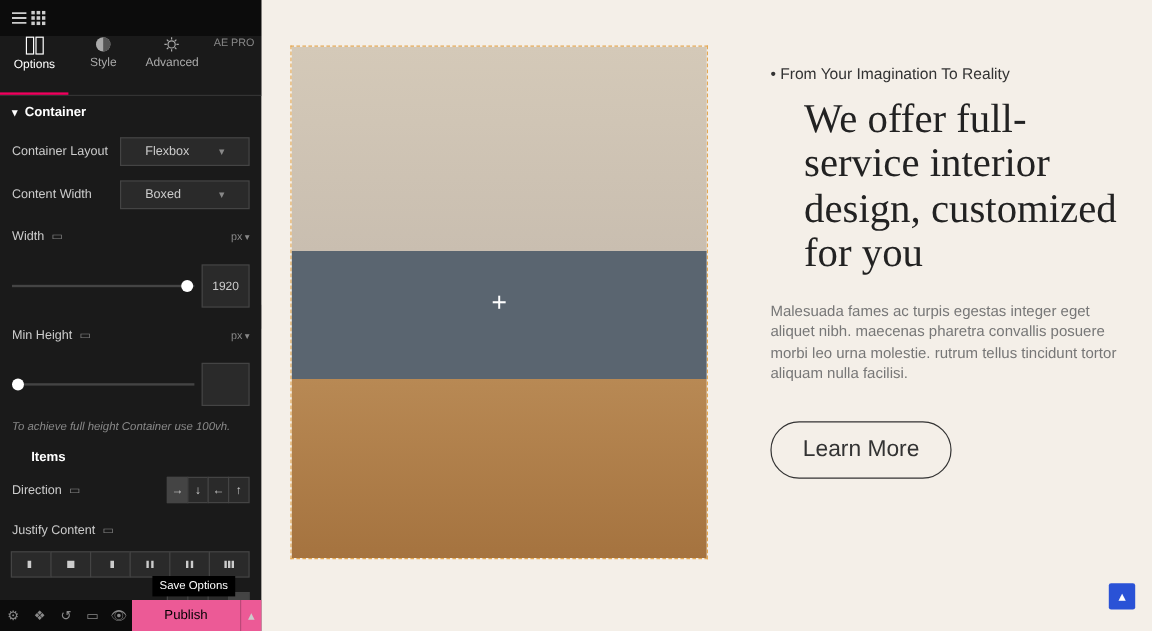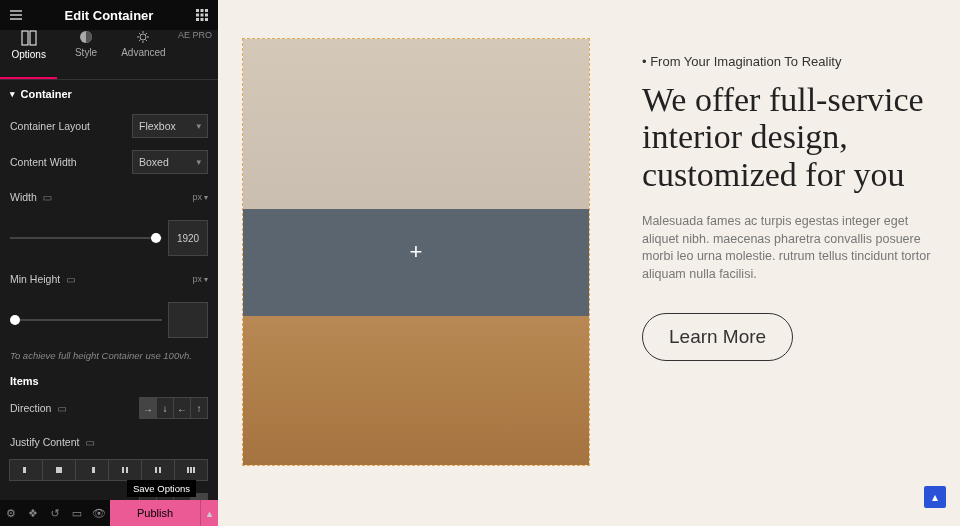--- a/index.html
+++ b/index.html
@@ -14,32 +14,32 @@
 .tab { flex: 1; display: flex; flex-direction: column; align-items: center; justify-content: flex-start; gap: 3px; font-size: 10px; color: #aaa; cursor: pointer; border-bottom: 2px solid transparent; }
 .tab.active { color: #fff; border-bottom-color: #f0005e; }
 .tab.pro { flex: 0.8; font-size: 9px; color: #888; }
 
 .section-hdr { padding: 8px 10px; display: flex; align-items: center; gap: 6px; font-weight: bold; color: #fff; }
 .section-hdr::before { content: "▾"; font-size: 9px; }
 
 .panel { padding: 6px 10px; overflow-y: auto; flex: 1; }
 .row { display: flex; align-items: center; margin-bottom: 12px; min-height: 22px; }
 .row .lbl { flex: 1; font-size: 10.5px; color: #ccc; display: flex; align-items: center; gap: 6px; }
-.select { width: 76px; height: 24px; background: #2a2a2a; border: 1px solid #444; color: #ccc; font-size: 10.5px; padding: 0 6px; display: flex; align-items: center; justify-content: space-between; cursor: pointer; }
+.select { width: 108px; height: 24px; background: #2a2a2a; border: 1px solid #444; color: #ccc; font-size: 10.5px; padding: 0 20px; display: flex; align-items: center; justify-content: space-between; cursor: pointer; }
 .select::after { content: "▾"; font-size: 9px; color: #888; }
 .unit { font-size: 9px; color: #888; cursor: pointer; display: flex; align-items: center; gap: 2px; margin-left: auto; }
 .unit::after { content: "▾"; font-size: 8px; }
 
 .slider-row { display: flex; align-items: center; gap: 6px; margin-bottom: 12px; }
 .slider { flex: 1; height: 2px; background: #444; position: relative; }
 .slider .thumb { position: absolute; width: 10px; height: 10px; background: #fff; border-radius: 50%; top: -4px; }
 .num-in { width: 40px; height: 36px; background: #2a2a2a; border: 1px solid #444; color: #ccc; text-align: center; font-size: 10px; }
 
 .hint { font-style: italic; font-size: 9.5px; color: #888; margin-bottom: 14px; }
-.subhdr { font-size: 11px; font-weight: bold; color: #fff; margin-bottom: 10px; }
+.subhdr { font-size: 11px; font-weight: bold; color: #fff; margin-bottom: 10px; margin-left: 16px; }
 
 .btn-group { display: flex; margin-left: auto; }
 .btn-group .btn { width: 18px; height: 22px; background: #2a2a2a; border: 1px solid #444; display: flex; align-items: center; justify-content: center; cursor: pointer; color: #ccc; font-size: 10px; margin-left: -1px; }
 .btn-group .btn.active { background: #444; }
 .btn-seg { display: flex; margin-top: -6px; margin-bottom: 12px; }
 .btn-seg .seg { flex: 1; height: 22px; background: #2a2a2a; border: 1px solid #444; display: flex; align-items: center; justify-content: center; cursor: pointer; margin-left: -1px; }
 
 .bottom-bar { height: 26px; display: flex; align-items: stretch; background: #0c0c0c; }
 .bb-icon { width: 22px; display: flex; align-items: center; justify-content: center; cursor: pointer; color: #888; font-size: 11px; }
 .publish-btn { flex: 1; background: #ec5a96; color: #000; display: flex; align-items: center; justify-content: center; font-size: 11px; cursor: pointer; position: relative; }
@@ -49,40 +49,39 @@
 
 .collapse-handle { position: absolute; left: 218px; top: 254px; width: 10px; height: 20px; background: #333; color: #888; display: flex; align-items: center; justify-content: center; font-size: 8px; cursor: pointer; }
 
 .canvas { position: absolute; left: 218px; top: 0; right: 0; bottom: 0; background: #f4efe8; }
 .hero { position: absolute; left: 24px; top: 38px; width: 348px; height: 428px; border: 1px dashed #e4a853; overflow: hidden; }
 .hero-img { width: 100%; height: 100%; background: linear-gradient(180deg, #d4c9b8 0%, #c9beb0 40%, #5a6570 40%, #5a6570 65%, #b88954 65%, #a5733f 100%); position: relative; }
 .hero-plus { position: absolute; top: 50%; left: 50%; transform: translate(-50%,-50%); color: #fff; font-size: 22px; }
 
 .text-block { position: absolute; left: 424px; top: 54px; width: 300px; }
 .tag { font-size: 13px; color: #333; margin-bottom: 12px; }
-.headline { font-family: Georgia, serif; font-size: 34px; line-height: 1.1; color: #222; font-weight: 400; margin-bottom: 20px; }
+.headline { font-family: Georgia, serif; font-size: 34px; line-height: 1.1; color: #222; font-weight: 400; margin-bottom: 20px; margin-left: 28px; }
 .desc { font-size: 12.5px; line-height: 1.4; color: #777; margin-bottom: 30px; }
 .cta { display: inline-block; padding: 12px 26px; border: 1px solid #333; border-radius: 30px; font-size: 19px; cursor: pointer; color: #333; }
 
 .scroll-top { position: absolute; right: 14px; bottom: 18px; width: 22px; height: 22px; background: #2a52d6; color: #fff; display: flex; align-items: center; justify-content: center; font-size: 12px; cursor: pointer; border-radius: 2px; }
 
 .ico-dev { font-size: 10px; opacity: .6; }
 svg { display: block; }
 </style>
 </head>
 <body>
 
 <div class="sidebar">
   <div class="top-bar">
     <div class="hamburger">
         <svg width="14" height="14" viewBox="0 0 14 14">
           <path d="M1 3h12M1 7h12M1 11h12" stroke="#ccc" stroke-width="1.5"></path>
         </svg>
       </div>
-    <div class="title">Edit Container</div>
     <div class="apps">
         <svg width="12" height="12" viewBox="0 0 12 12">
           <rect x="0" y="0" width="3" height="3" fill="#ccc"></rect>
           <rect x="4.5" y="0" width="3" height="3" fill="#ccc"></rect>
           <rect x="9" y="0" width="3" height="3" fill="#ccc"></rect>
           <rect x="0" y="4.5" width="3" height="3" fill="#ccc"></rect>
           <rect x="4.5" y="4.5" width="3" height="3" fill="#ccc"></rect>
           <rect x="9" y="4.5" width="3" height="3" fill="#ccc"></rect>
           <rect x="0" y="9" width="3" height="3" fill="#ccc"></rect>
           <rect x="4.5" y="9" width="3" height="3" fill="#ccc"></rect>

